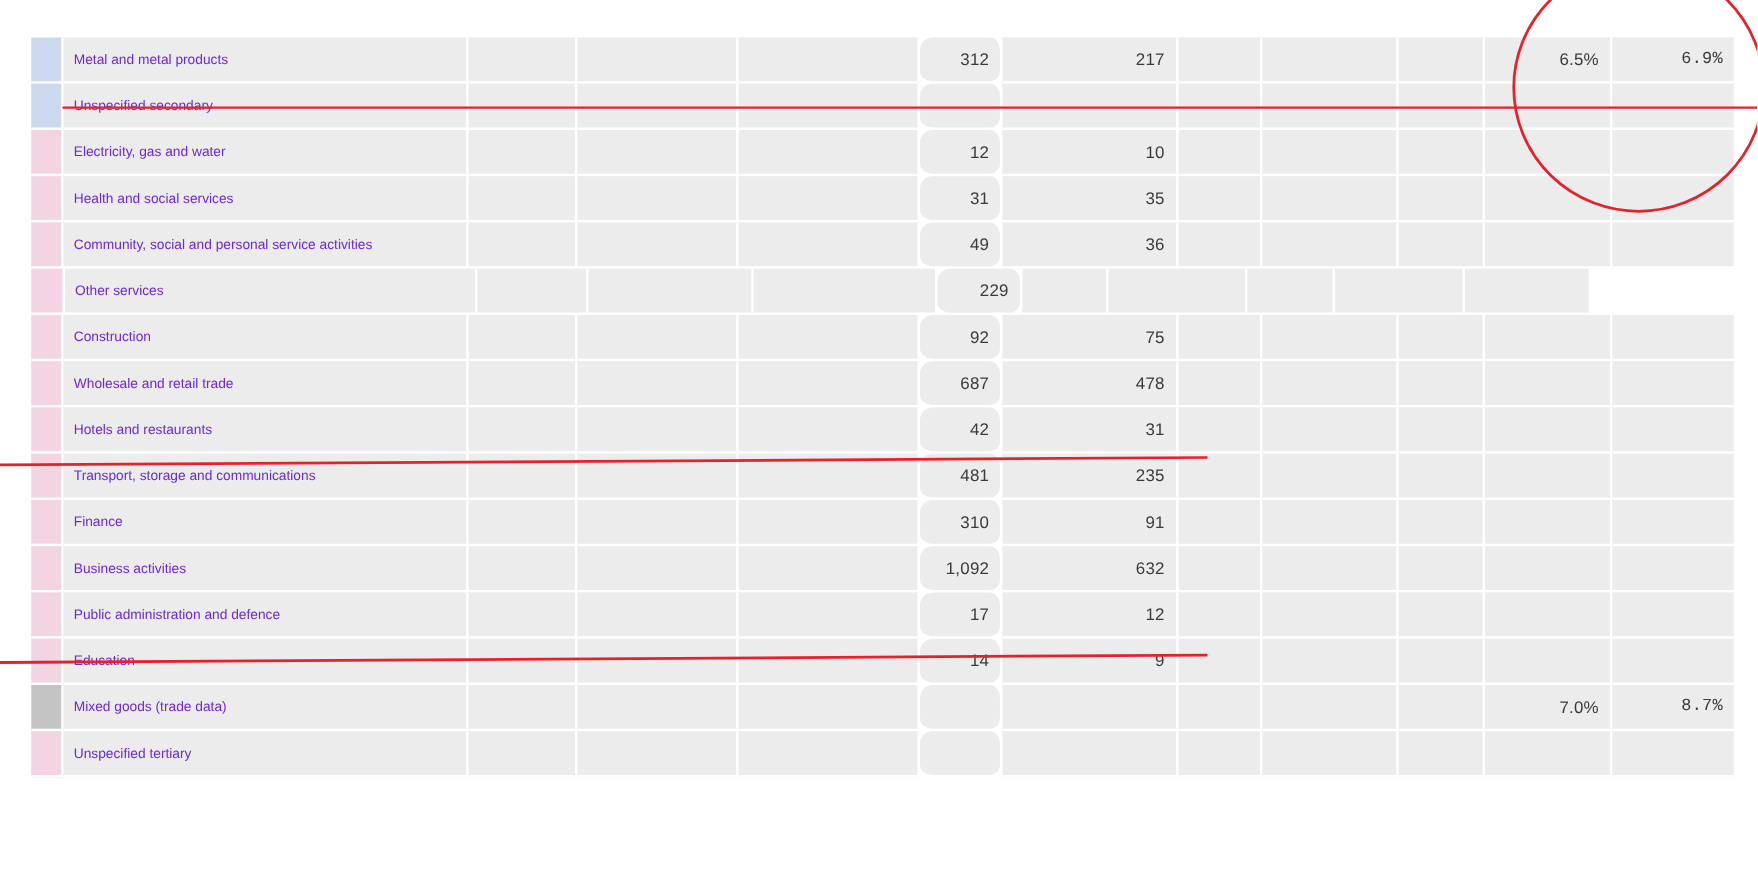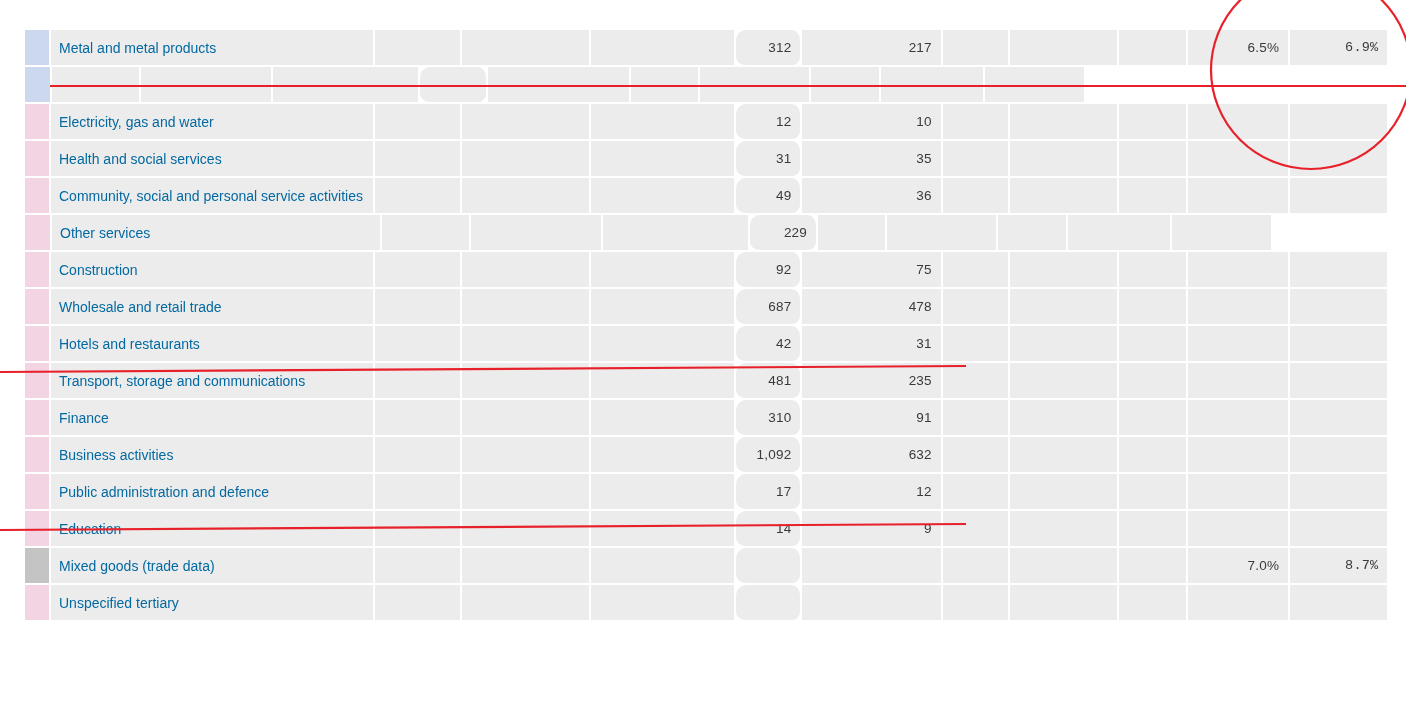--- a/index.html
+++ b/index.html
@@ -53,22 +53,22 @@
   .cell.gut {
     background: #ffffff;
     border-right: none;
     border-bottom: none;
   }
   .cell.swatch {
     border-right: 2px solid #ffffff;
   }
   .cell.label {
     padding-left: 8px;
-    color: #0369a1;
-    font-size: 14px;
+    color: #6d28d9;
+    font-size: 11px;
   }
 
   
   .c-gut   { width: 25px; }
   .c-sw    { width: 27px; }
   .c-label { width: 330px; }
   .c-a     { width: 89px; }
   .c-b     { width: 132px; }
   .c-c     { width: 147px; }
   .c-d     { width: 68px; border-radius: 10px; }
@@ -106,20 +106,21 @@
         <div class="cell c-f"></div>
         <div class="cell c-g"></div>
         <div class="cell c-h"></div>
         <div class="cell c-i num">6.5%</div>
         <div class="cell c-j num">6.9%</div>
         <div class="cell c-tail gut"></div>
       </div>
       <div class="row">
         <div class="cell c-gut gut"></div>
         <div class="cell c-sw swatch" style="background: rgb(204, 216, 238);"></div>
+        <div class="cell c-label label">Unspecified secondary</div>
         <div class="cell c-a"></div>
         <div class="cell c-b"></div>
         <div class="cell c-c"></div>
         <div class="cell c-d num"></div>
         <div class="cell c-e num"></div>
         <div class="cell c-f"></div>
         <div class="cell c-g"></div>
         <div class="cell c-h"></div>
         <div class="cell c-i num"></div>
         <div class="cell c-j num"></div>

